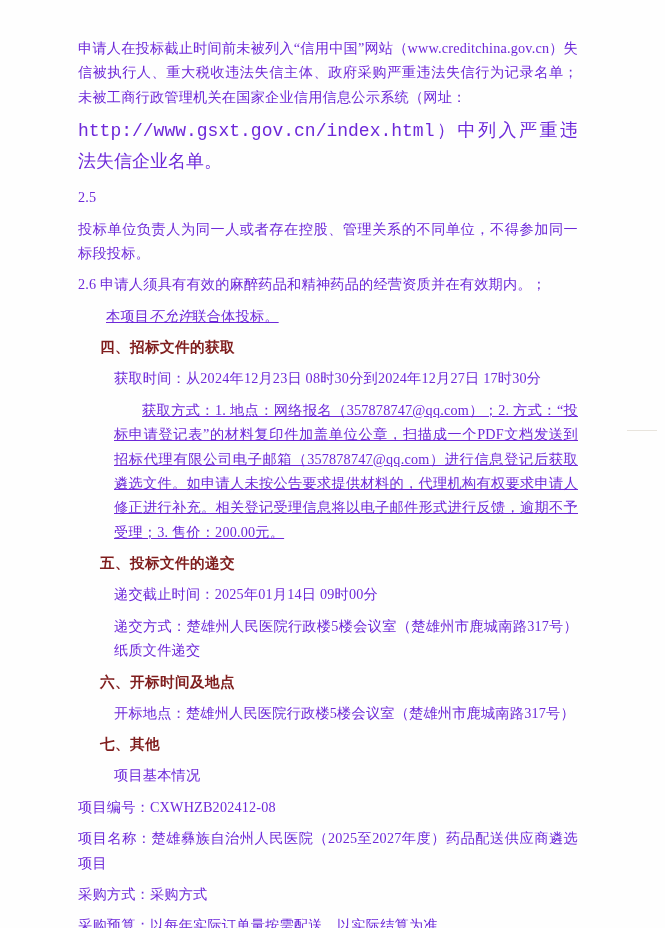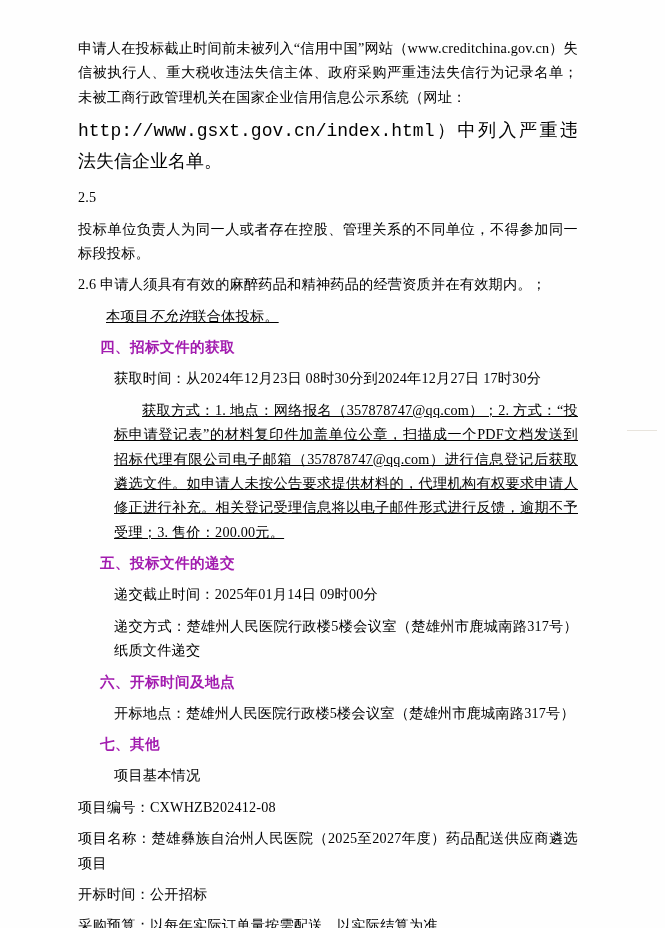--- a/index.html
+++ b/index.html
@@ -25,35 +25,35 @@
   .content {
     position: absolute;
     left: 78px;
     top: 36px;
     width: 500px;
   }
   p {
     margin: 0 0 7px 0;
     font-size: 14.2px;
     line-height: 1.72;
-    color: #000000;
+    color: #6d28d9;
     text-align: justify;
     letter-spacing: 0.2px;
   }
   .para-just {
     text-align: justify;
     text-justify: inter-ideograph;
   }
   .indent-first { text-indent: 28px; text-decoration: underline; }
   .heading {
     font-weight: bold;
     font-size: 14.6px;
     margin: 3px 0 6px 0;
     padding-left: 22px;
-    color: #a21caf;
+    color: #7f1d1d;
     letter-spacing: 0.4px;
   }
   .mono {
     font-family: "Liberation Mono", "DejaVu Sans Mono", monospace;
     font-size: 18px;
     letter-spacing: 0;
   }
   .italic-underline {
     font-style: italic;
     text-decoration: underline;
@@ -97,17 +97,17 @@
     <p class="sec-body para-just">递交方式：楚雄州人民医院行政楼5楼会议室（楚雄州市鹿城南路317号）纸质文件递交</p>
 
     <p class="heading">六、开标时间及地点</p>
     <p class="sec-body para-just">开标地点：楚雄州人民医院行政楼5楼会议室（楚雄州市鹿城南路317号）</p>
 
     <p class="heading">七、其他</p>
     <p class="sec-body">项目基本情况</p>
 
     <p class="para-just">项目编号：CXWHZB202412-08</p>
     <p class="para-just">项目名称：楚雄彝族自治州人民医院（2025至2027年度）药品配送供应商遴选项目</p>
-    <p class="para-just">开标时间：公开招标</p>
+    <p class="para-just">采购方式：采购方式</p>
     <p class="para-just">采购预算：以每年实际订单量按需配送，以实际结算为准。</p>
 
   </div>
 </div>
 
 </body></html>

